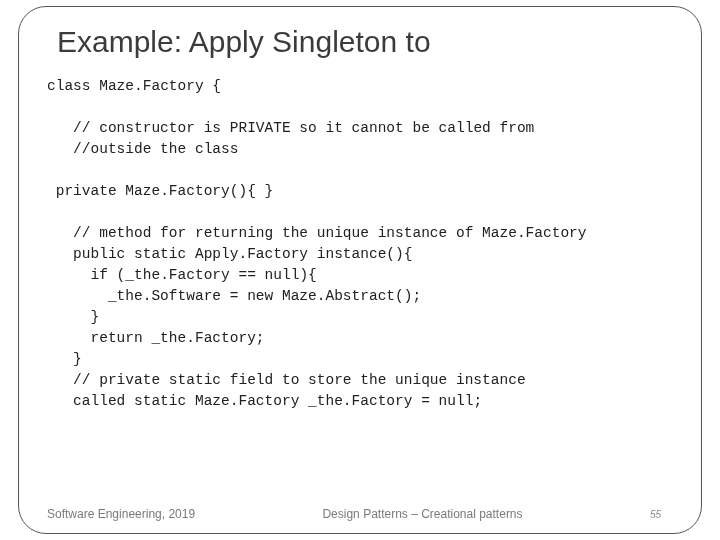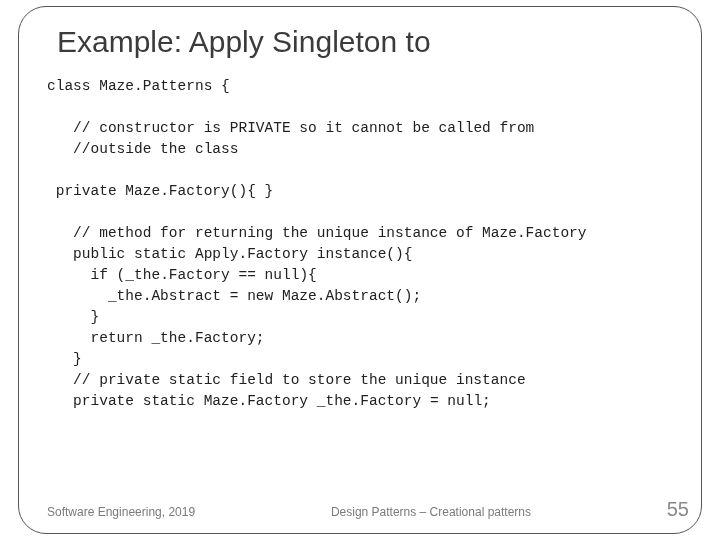--- a/index.html
+++ b/index.html
@@ -12,21 +12,21 @@
     overflow: hidden;
   }
   .slide-frame {
     position: absolute;
     top: 6px;
     left: 18px;
     right: 18px;
     bottom: 6px;
     border: 1px solid #555;
     border-radius: 28px;
-    padding: 18px 12px 12px 28px;
+    padding: 18px 40px 12px 28px;
     display: flex;
     flex-direction: column;
   }
   .title {
     font-size: 30px;
     color: #3b3b3b;
     line-height: 1.15;
     margin-bottom: 16px;
     margin-left: 10px;
   }
@@ -42,47 +42,47 @@
   .footer {
     display: flex;
     justify-content: space-between;
     align-items: baseline;
     font-size: 12px;
     color: #7a7a7a;
     margin-top: 8px;
   }
   .footer-left { flex: 0 0 auto; }
   .footer-center { flex: 1 1 auto; text-align: center; }
-  .footer-right { flex: 0 0 auto; font-size: 20px; color: #8a8a8a; }
+  .footer-right { flex: 0 0 auto; font-size: 10px; color: #8a8a8a; font-style: italic; }
 </style>
 </head>
 <body>
 
 <div class="slide-frame">
 
   <div class="title">
     <span>Example: Apply Singleton to</span><br>
   </div>
 
-  <div class="code-area"><b>class</b><span> Maze.Patterns {</span>
+  <div class="code-area"><b>class</b><span> Maze.Factory {</span>
 
 <span>   // constructor is </span><b>PRIVATE</b><span> so it cannot be called from</span>
 <span>   //outside the class</span>
 
 <b> private</b><span> Maze.Factory(){ }</span>
 
 <span>   // method for returning the unique instance of Maze.Factory</span>
 <b>   public static</b><span> Apply.Factory instance(){</span>
 <b>     if</b><span> (_the.Factory == </span><b>null</b><span>){</span>
-<span>       _the.Abstract = </span><b>new</b><span> Maze.Abstract();</span>
+<span>       _the.Software = </span><b>new</b><span> Maze.Abstract();</span>
 <span>     }</span>
 <b>     return</b><span> _the.Factory;</span>
 <span>   }</span>
 <span>   // private static field to store the unique instance</span>
-<b>   private static</b><span> Maze.Factory _the.Factory = </span><b>null</b><span>;</span></div>
+<b>   called static</b><span> Maze.Factory _the.Factory = </span><b>null</b><span>;</span></div>
 
   <div class="footer">
     <span class="footer-left">Software Engineering, 2019</span>
     <span class="footer-center">Design Patterns – Creational patterns</span>
     <span class="footer-right">55</span>
   </div>
 
 </div>
 
 </body></html>

